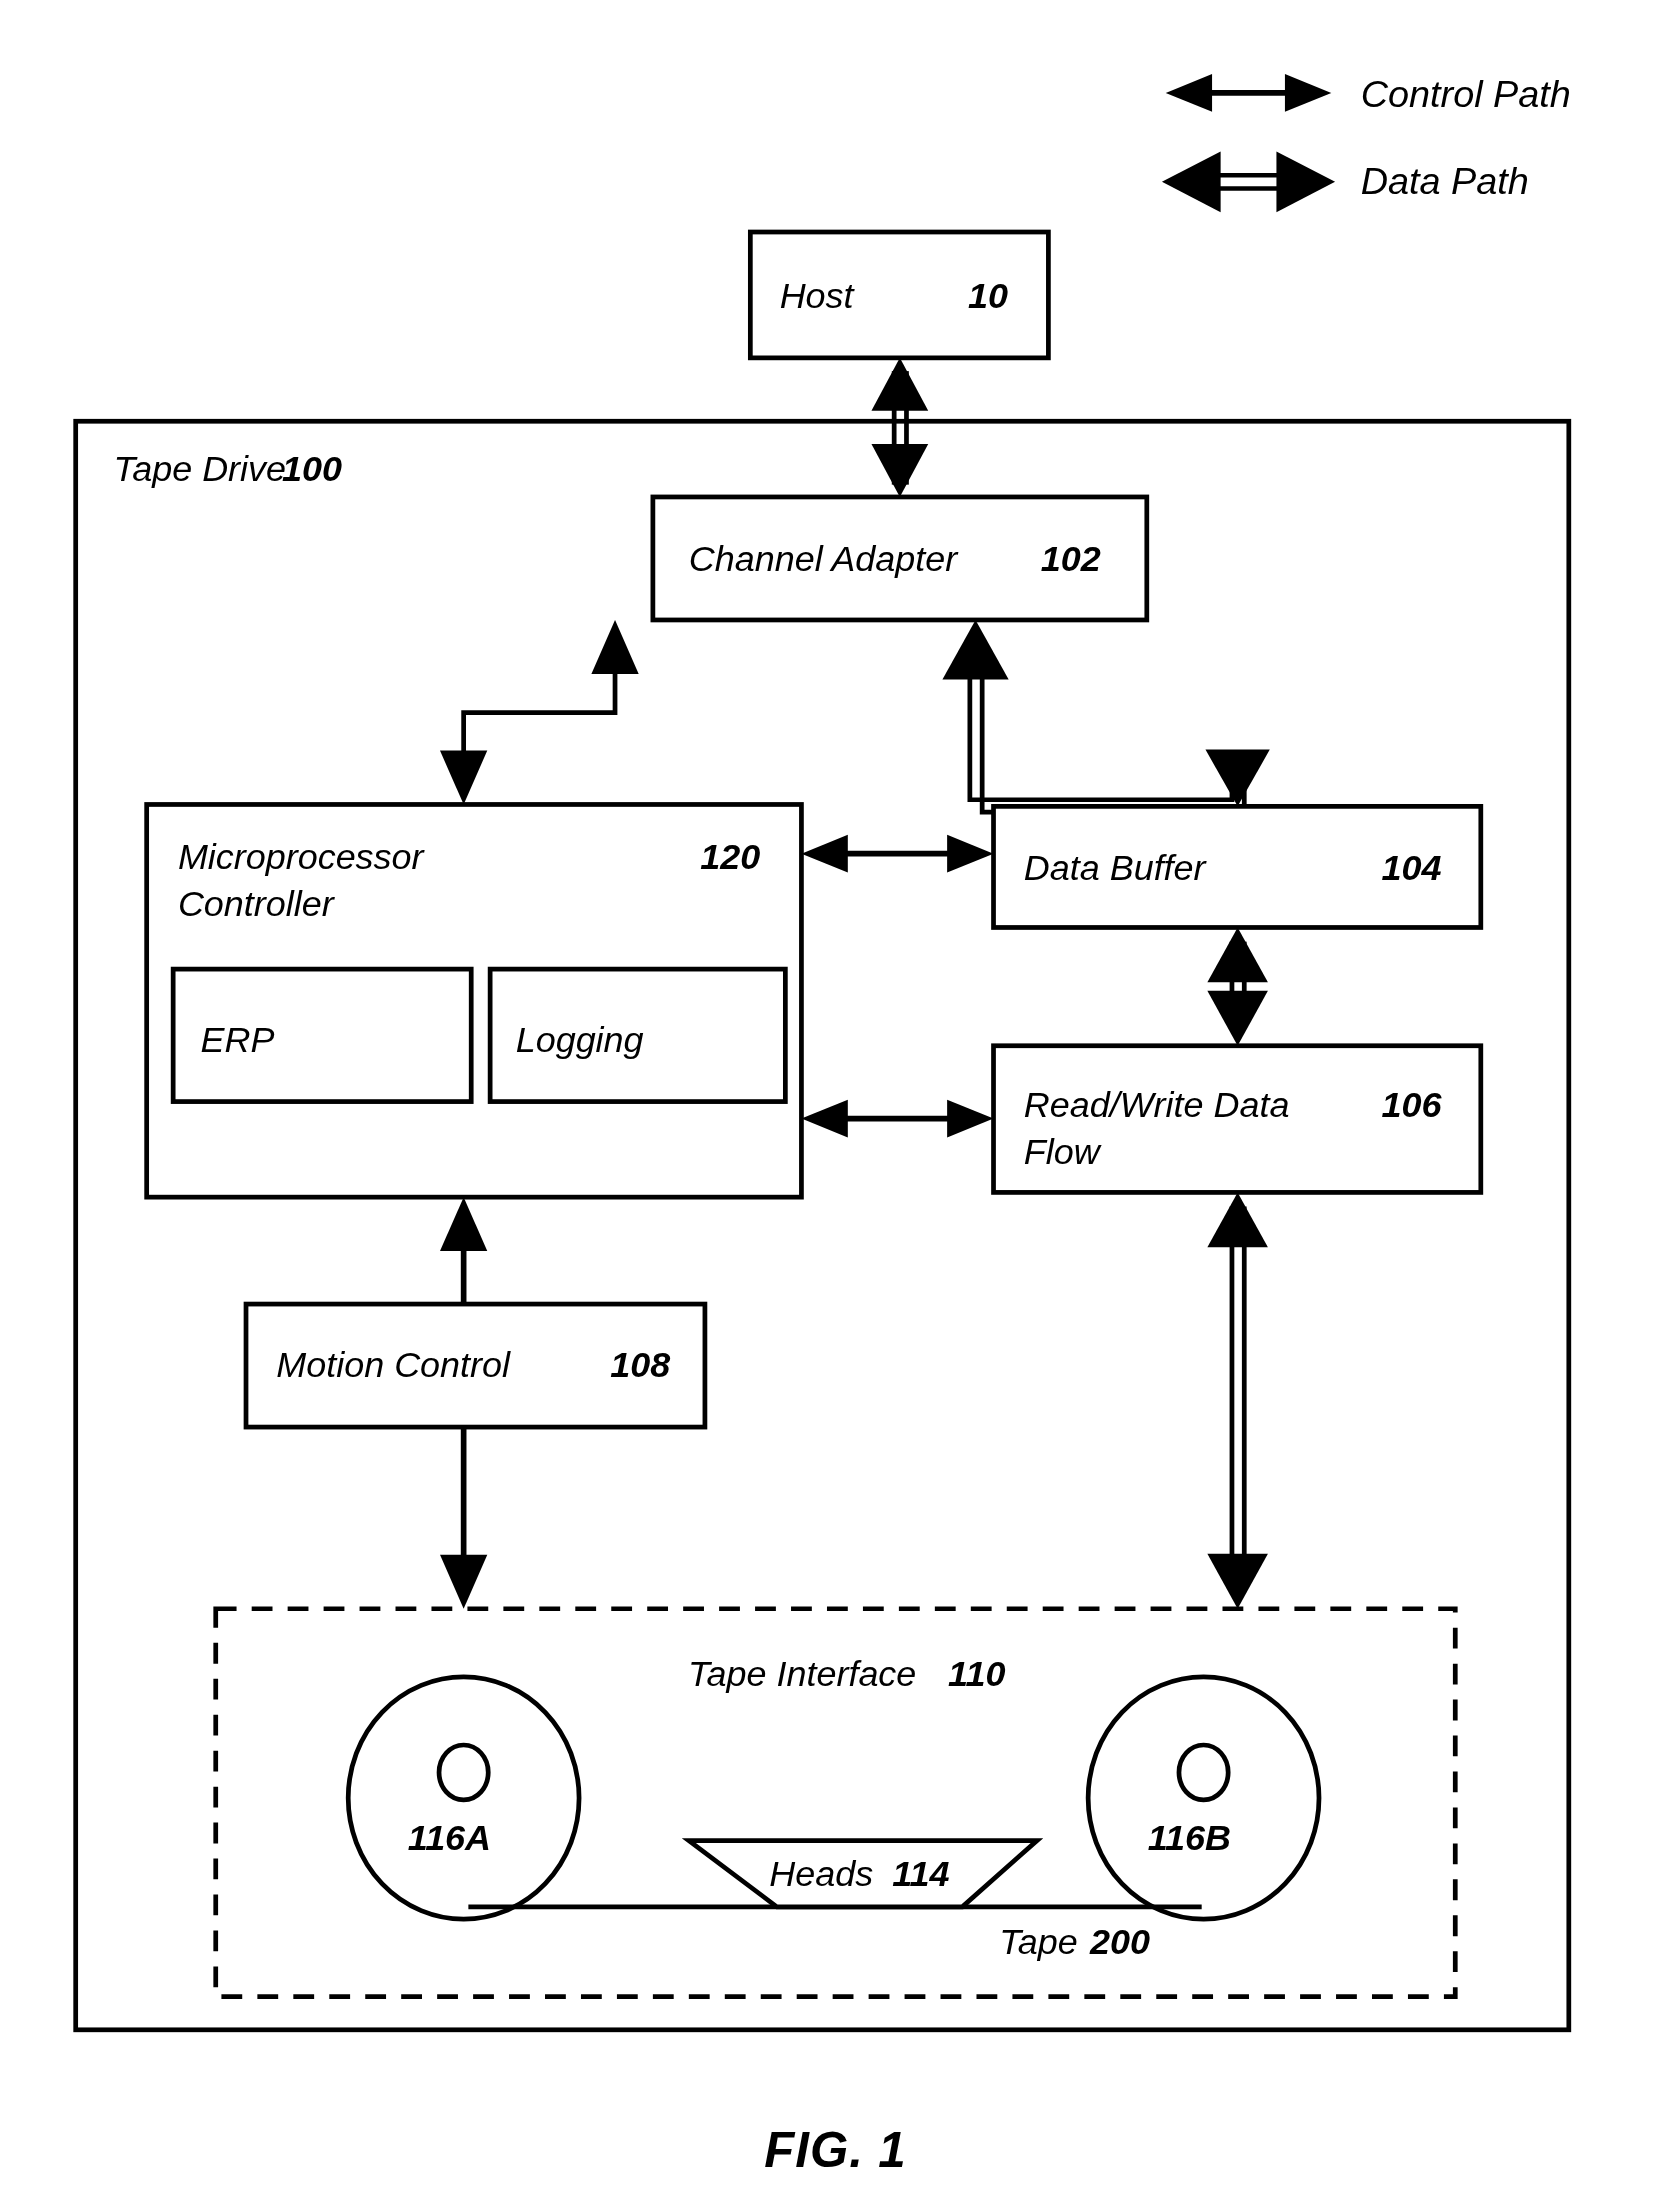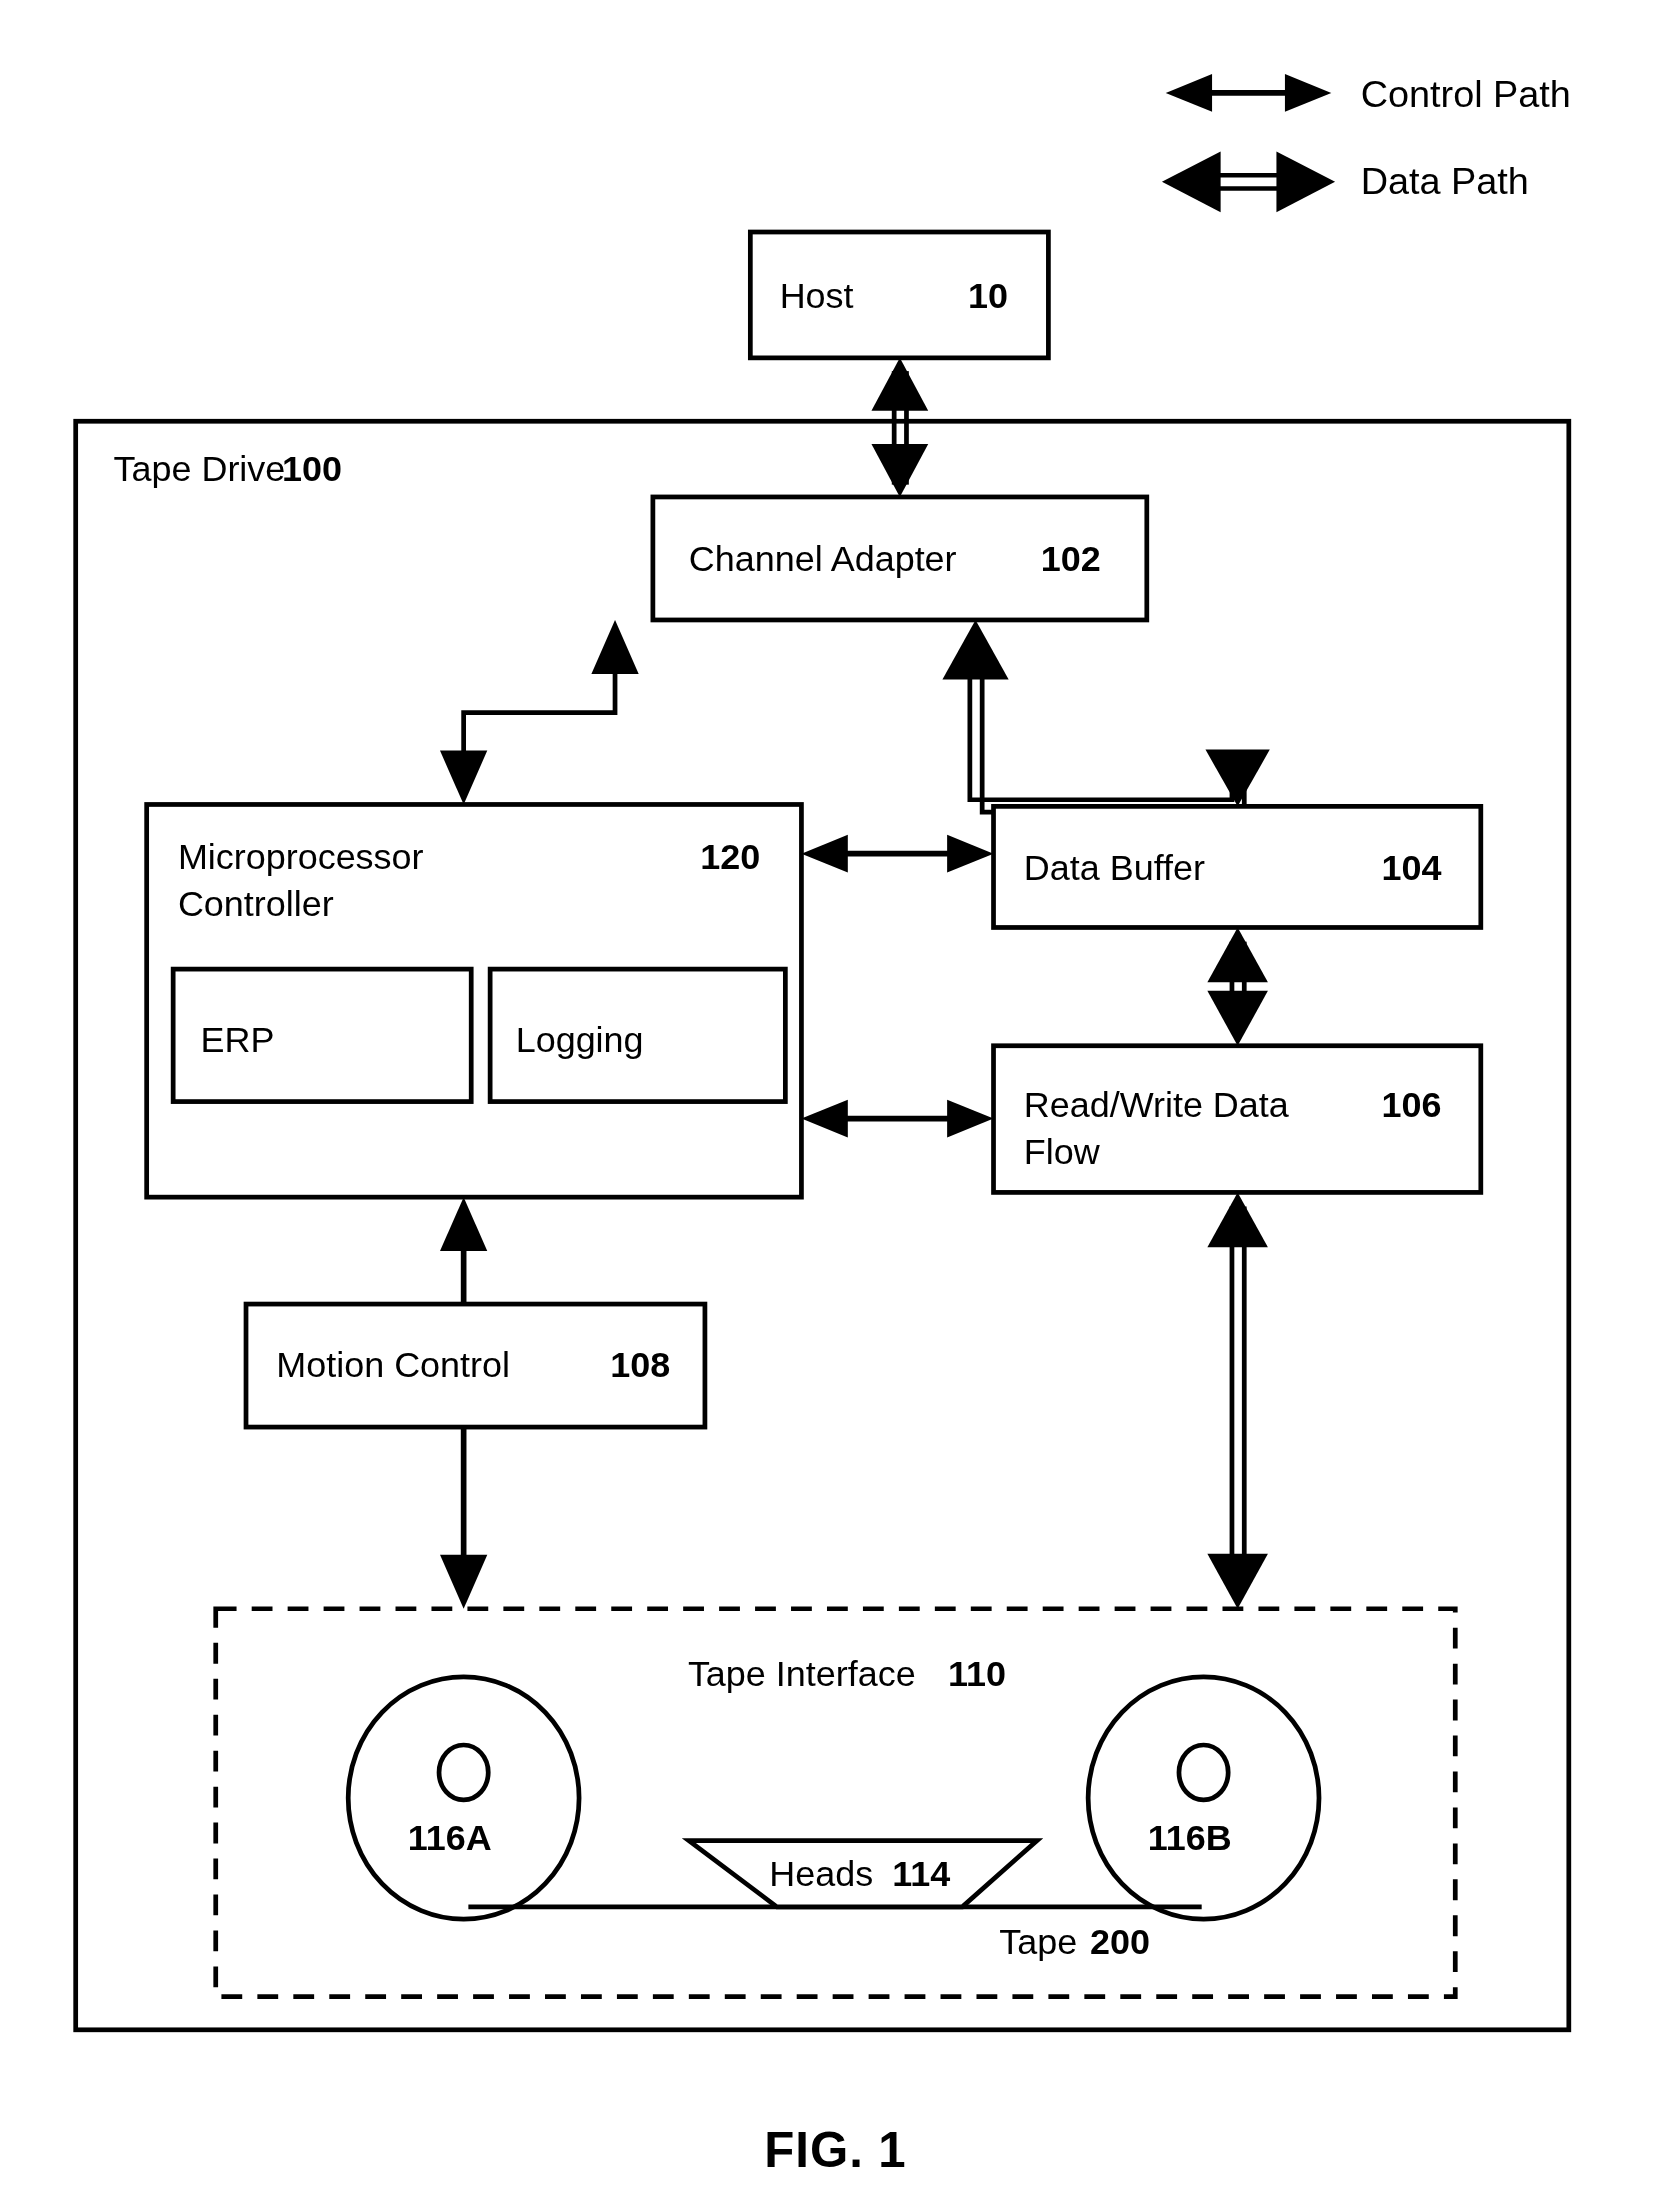--- a/index.html
+++ b/index.html
@@ -11,20 +11,21 @@
     width: 1671px;
     height: 2206px;
     font-family: "Liberation Sans", sans-serif;
     color: #000000;
     overflow: hidden;
   }
   #figure-root {
     position: relative;
     width: 1671px;
     height: 1568px;
+    font-style: italic;
   }
   svg#diagram {
     position: absolute;
     top: 0; left: 0;
     width: 1671px;
     height: 2206px;
     display: block;
   }
   text {
     font-family: "Liberation Sans", sans-serif;

